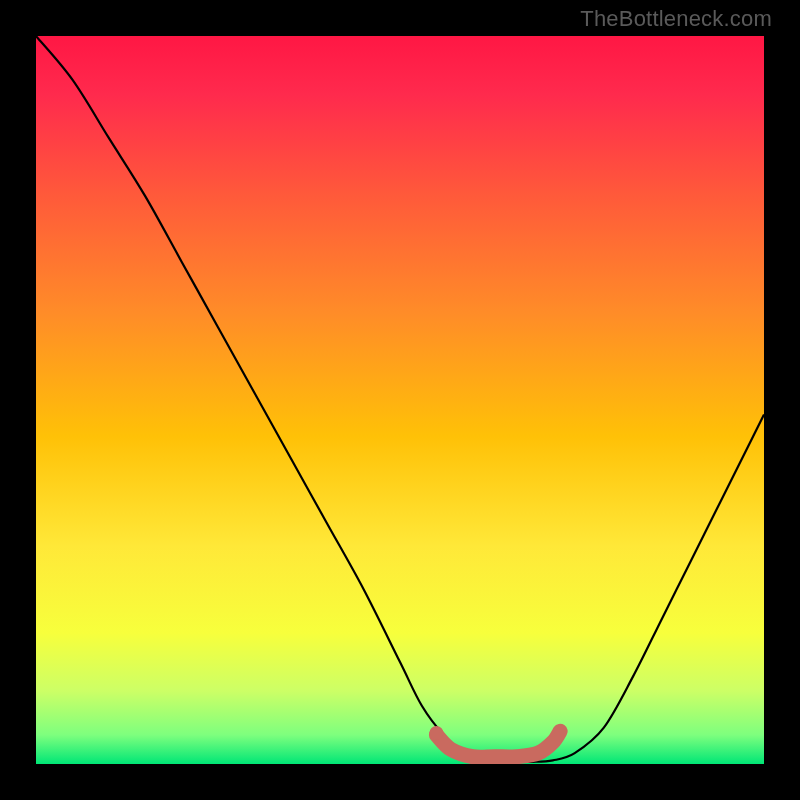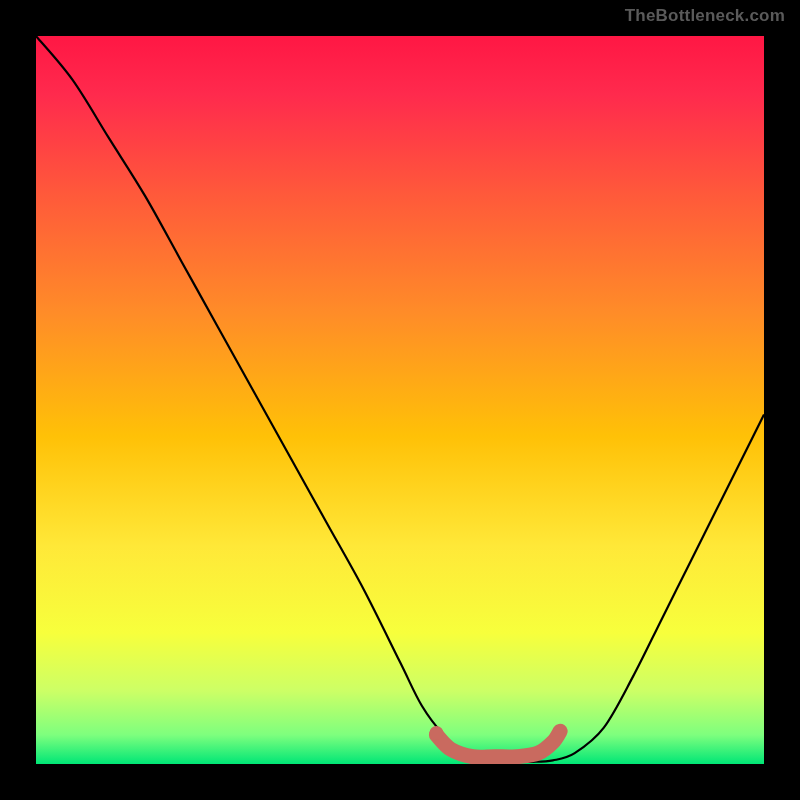--- a/index.html
+++ b/index.html
@@ -7,24 +7,24 @@
     width: 800px;
     height: 800px;
     background: #000;
     position: relative;
     font-family: Arial, sans-serif;
     overflow: hidden;
   }
   .watermark {
     position: absolute;
     top: 6px;
-    right: 15px;
+    right: 28px;
     color: #5a5a5a;
-    font-size: 17px;
-    font-weight: 700;
+    font-size: 22px;
+    font-weight: 400;
     z-index: 10;
     letter-spacing: 0.2px;
   }
   .plot-area {
     position: absolute;
     left: 36px;
     top: 36px;
     width: 728px;
     height: 728px;
     overflow: hidden;

